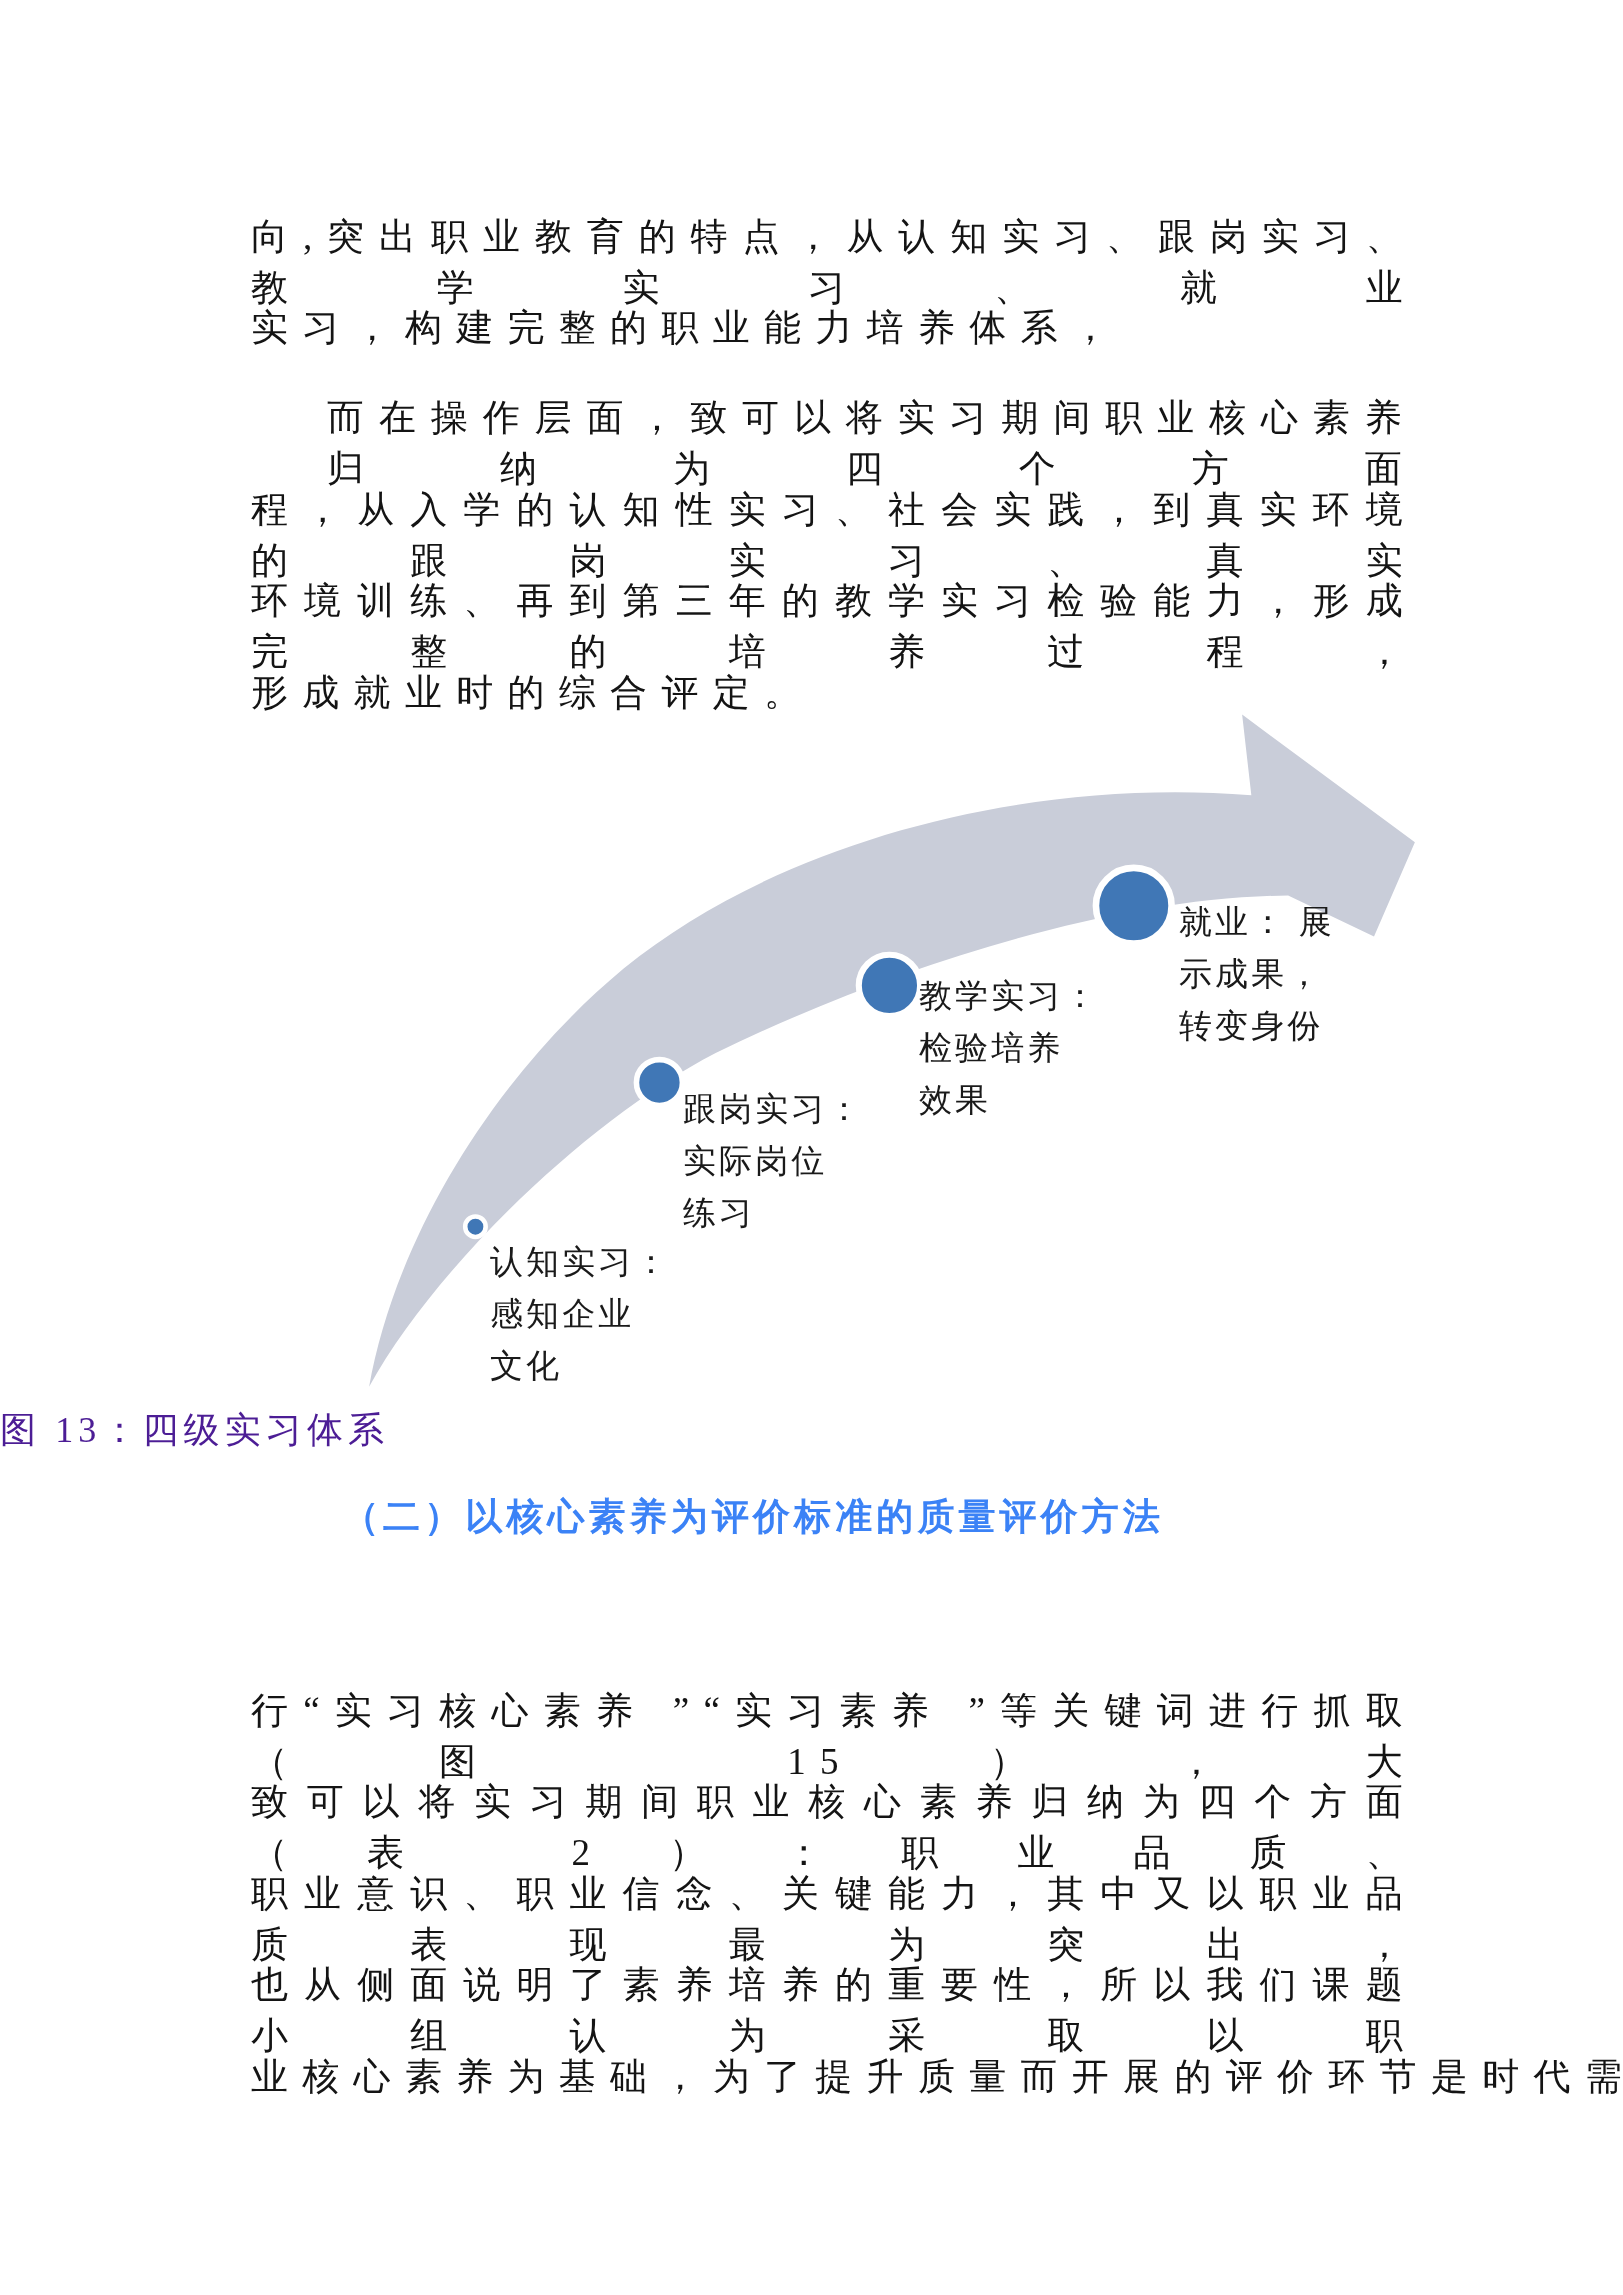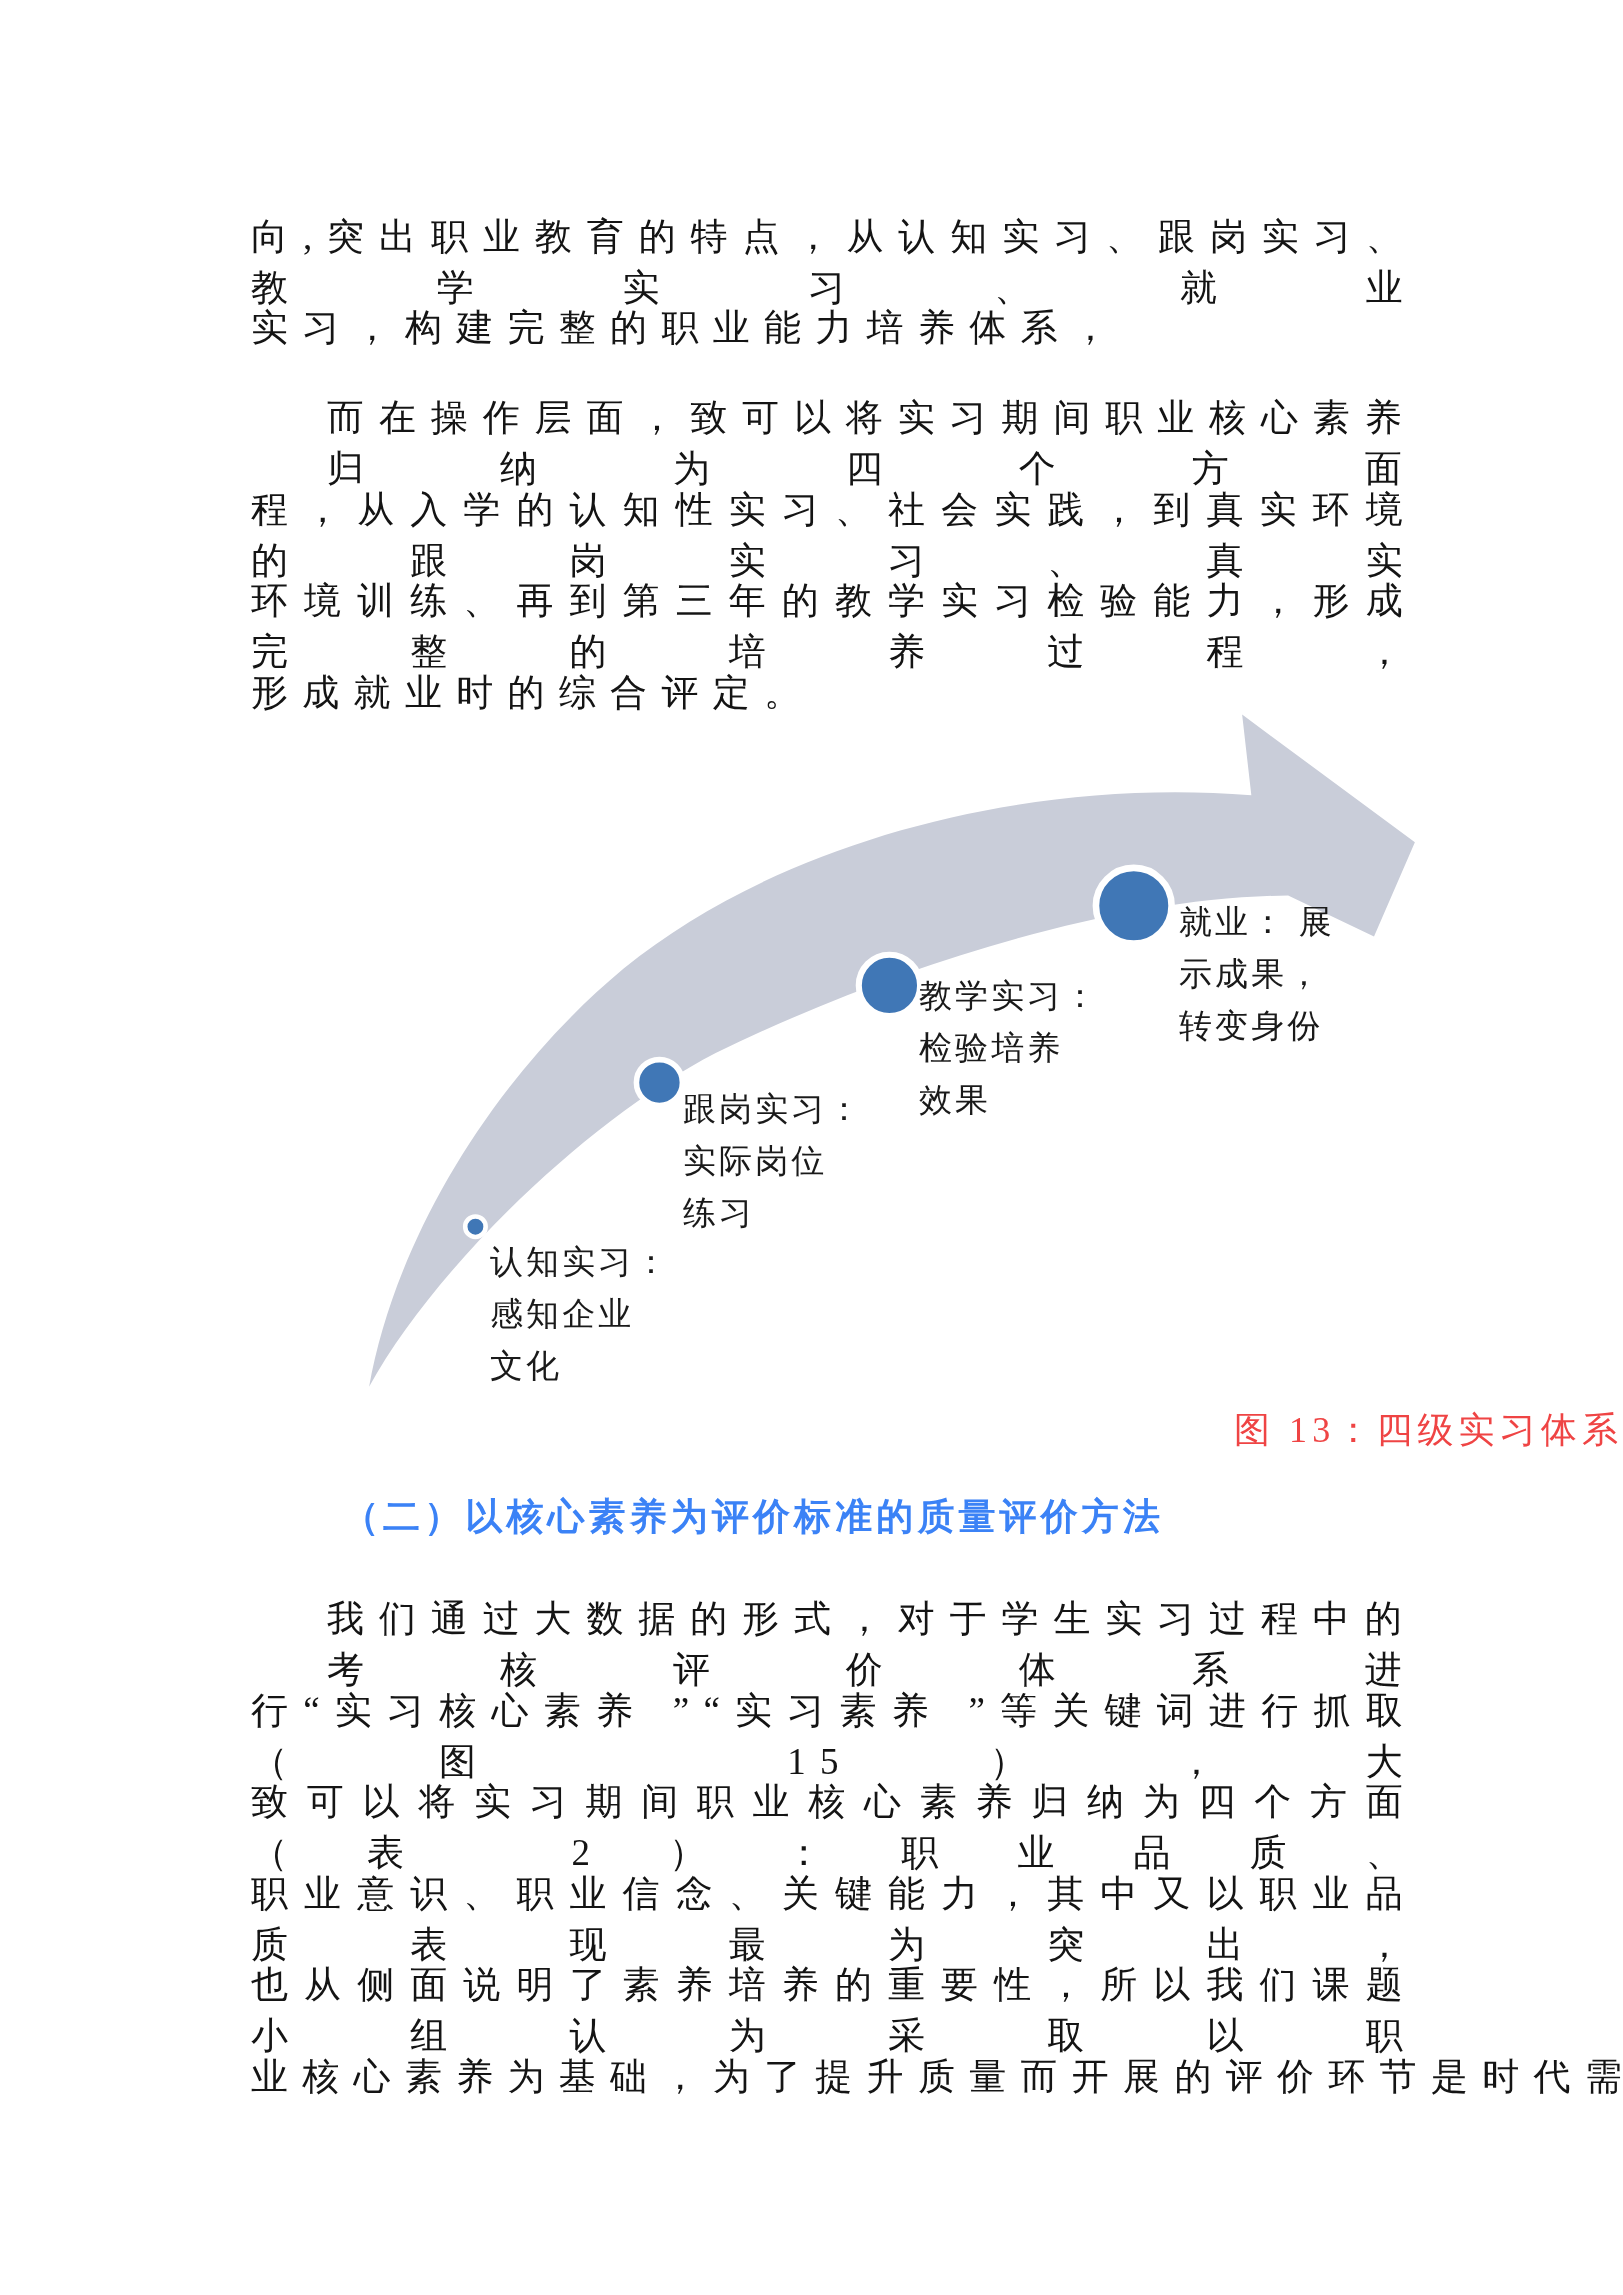--- a/index.html
+++ b/index.html
@@ -33,25 +33,25 @@
     text-align-last: justify;
   }
   .indent {
     left: 327px;
     width: 1089px;
   }
   .caption {
     position: absolute;
     left: 0;
     width: 1623px;
-    text-align: right;
+    text-align: left;
     font-size: 36px;
     line-height: 51px;
     letter-spacing: 5.1px;
-    color: #ef4444;
+    color: #4c1d95;
   }
   .heading {
     position: absolute;
     left: 342px;
     width: 1125px;
     font-family: "Liberation Sans", sans-serif;
     font-weight: 700;
     font-size: 37px;
     line-height: 56px;
     letter-spacing: 4.1px;
@@ -136,21 +136,20 @@
   <div class="fig-label" style="left:1179px;top:896px">
     <div>就业： 展</div>
     <div>示成果，</div>
     <div>转变身份</div>
   </div>
 
   <div class="caption" style="top:1405px">图 13：四级实习体系</div>
 
   <div class="heading" style="top:1489px">（二）以核心素养为评价标准的质量评价方法</div>
 
-  <div class="line just indent" style="top:1593px">我们通过大数据的形式，对于学生实习过程中的考核评价体系进</div>
   <div class="line just" style="top:1685px">行“实习核心素养 ”“实习素养 ”等关键词进行抓取（图 15），大</div>
   <div class="line just" style="top:1776px">致可以将实习期间职业核心素养归纳为四个方面（表 2）：职业品质、</div>
   <div class="line just" style="top:1868px">职业意识、职业信念、关键能力，其中又以职业品质表现最为突出，</div>
   <div class="line just" style="top:1959px">也从侧面说明了素养培养的重要性，所以我们课题小组认为采取以职</div>
   <div class="line" style="top:2051px">业核心素养为基础，为了提升质量而开展的评价环节是时代需求。</div>
 
   <div class="page-num">54</div>
 
 </div>
 

